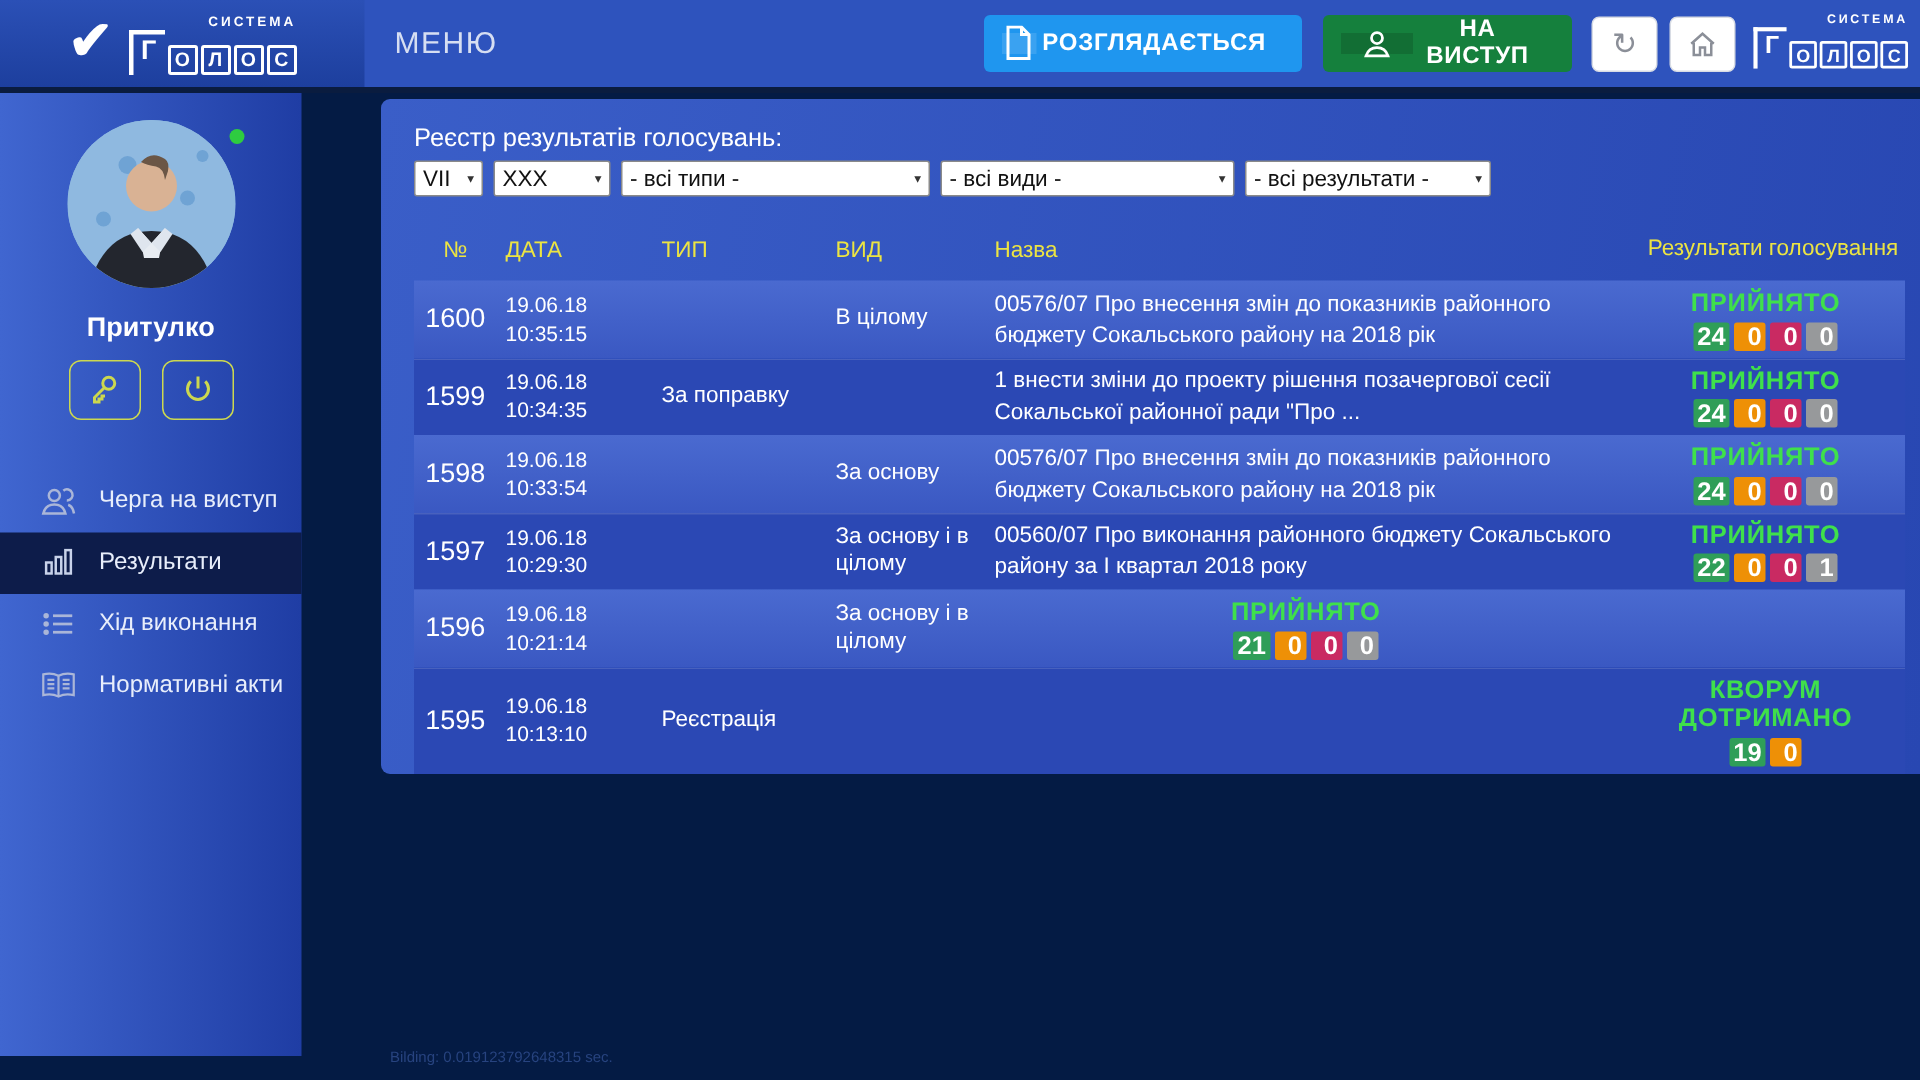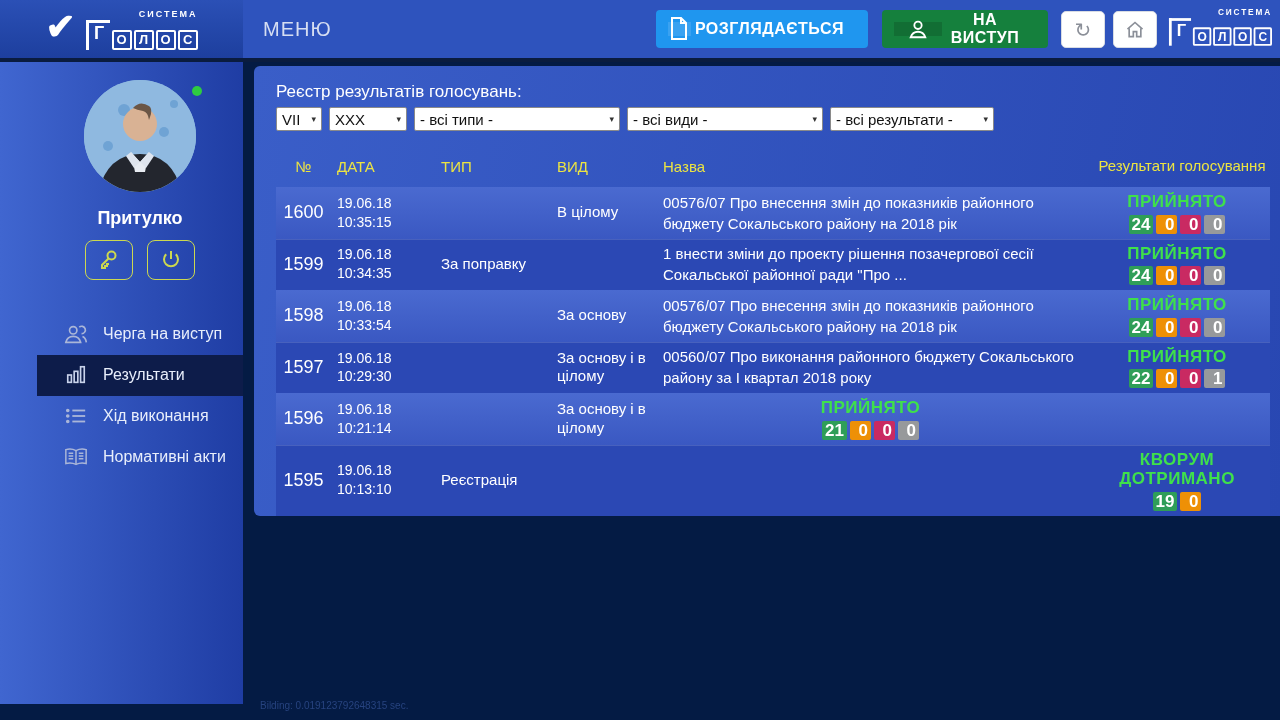--- a/index.html
+++ b/index.html
@@ -48,23 +48,22 @@
   .icon-btn { position:absolute; top:11px; width:44px; height:37px; background:#fff; border:1px solid #d8dce4;
     border-radius:5px; display:flex; align-items:center; justify-content:center; color:#8b8f98; cursor:pointer; }
   .icon-btn.refresh { left:1061px; font-size:20px; }
   .icon-btn.home { left:1113px; }
 
   .logo-right { position:absolute; right:8px; top:8px; transform:scale(.92); transform-origin:top right; }
   .logo-right .bx, .logo-right .g { background:transparent; }
 
   
   .sidebar {
-    position:absolute; top:62px; left:0; width:243px; bottom:16px;
+    position:absolute; top:62px; left:0; width:201px; bottom:16px;
     background:linear-gradient(to right,#4066d0,#1f3da4);
-    padding-left:37px;
   }
   .avatar-wrap { position:relative; width:112px; height:112px; margin:18px auto 0; }
   .avatar { width:112px; height:112px; border-radius:50%; overflow:hidden; background:#8fb9e0; }
   .status-dot { position:absolute; right:-6px; top:6px; width:10px; height:10px; border-radius:50%; background:#2ecc40; }
   .user-name { margin-top:15px; text-align:center; line-height:1.25; }
   .user-name .ln1 { font-size:18px; font-weight:bold; }
   .user-name .ln2 { font-size:17px; }
   .side-btns { display:flex; justify-content:center; gap:14px; margin-top:10px; }
   .side-btn { width:48px; height:40px; background:transparent; border:1px solid #ccd84f; border-radius:8px;
     display:flex; align-items:center; justify-content:center; color:#ccd84f; cursor:pointer; }

